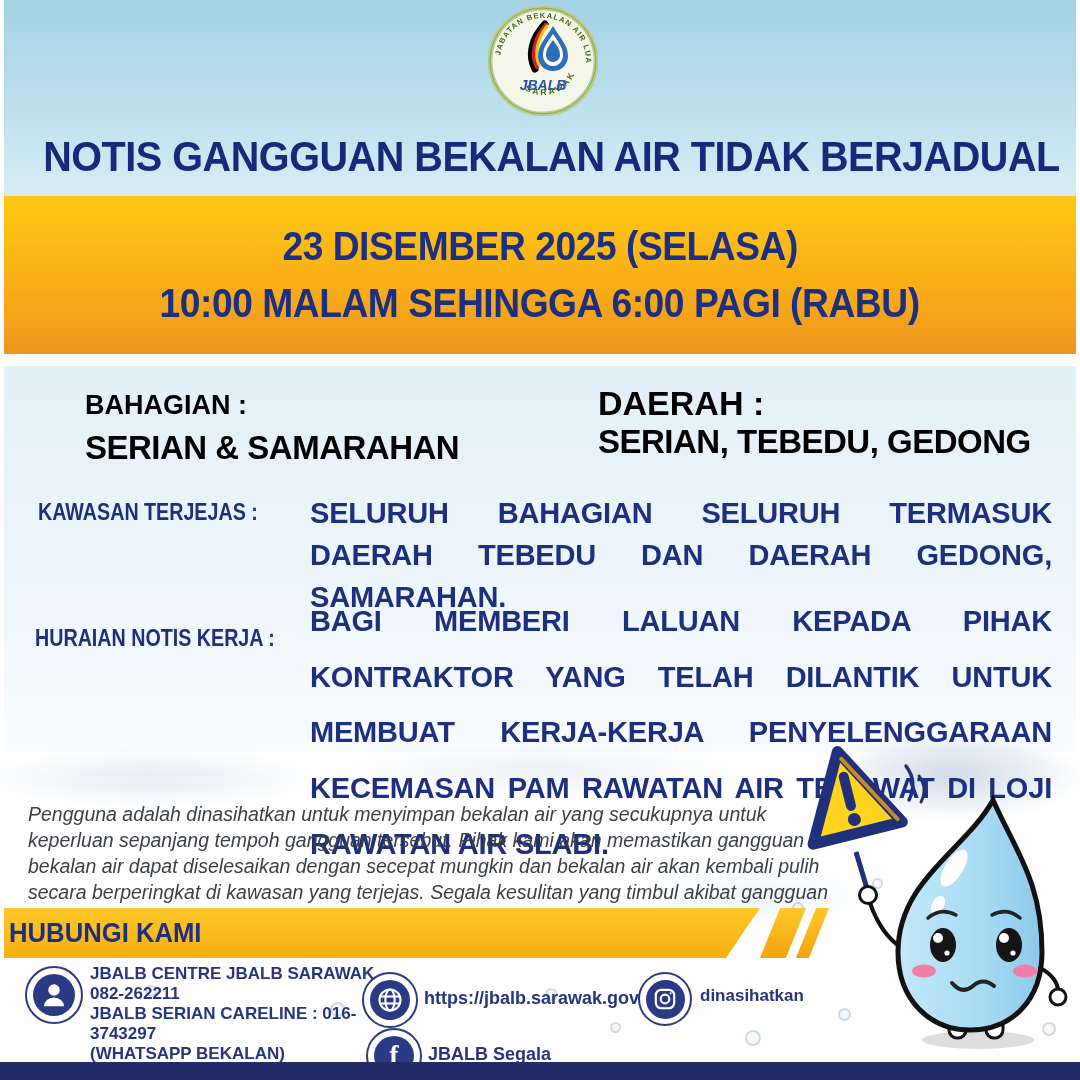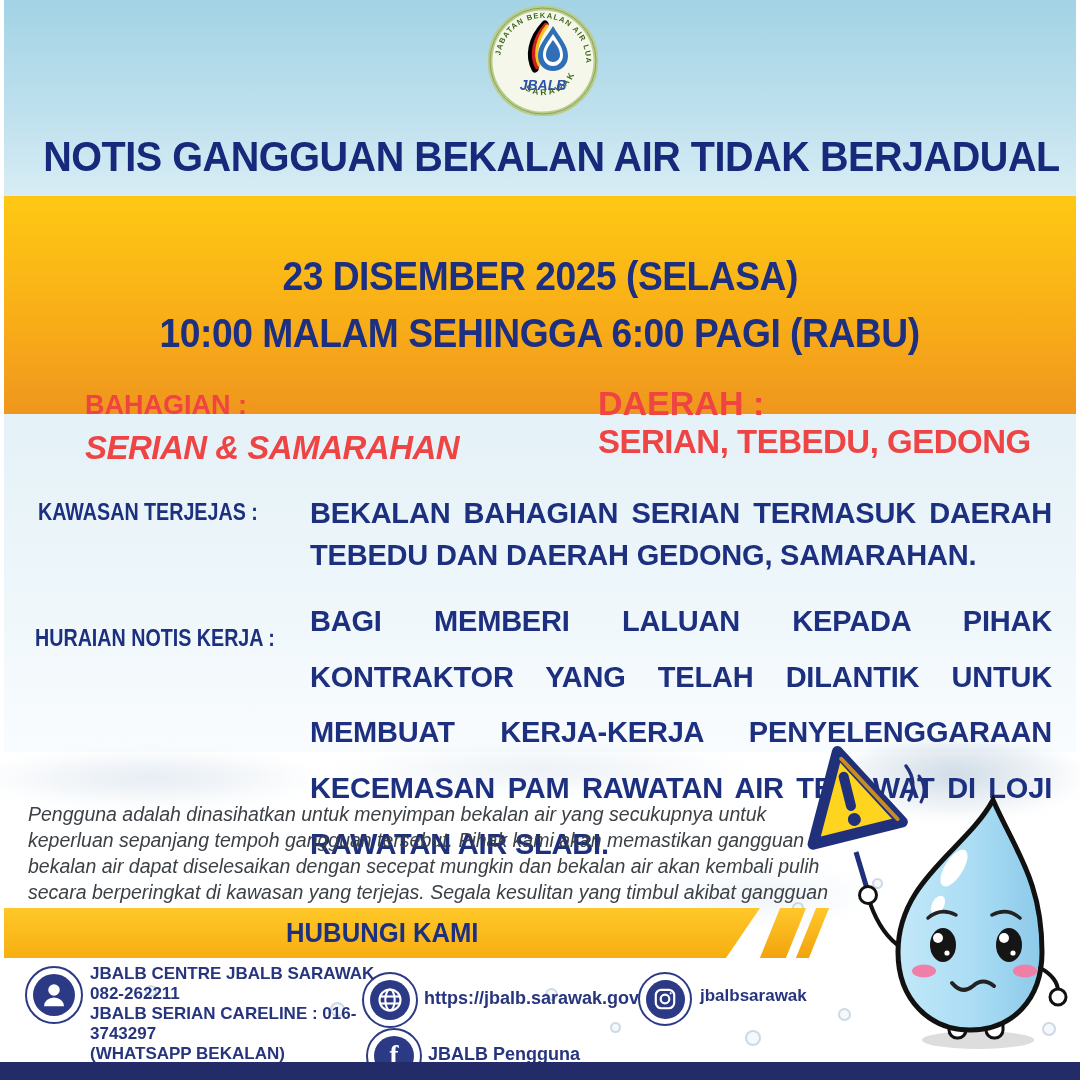--- a/index.html
+++ b/index.html
@@ -3,66 +3,66 @@
 <meta charset="utf-8">
 <style>
   html,body{margin:0;padding:0;background:#ffffff;}
   #poster{
     position:relative;width:1080px;height:1080px;overflow:hidden;
     font-family:"Liberation Sans",sans-serif;background:#ffffff;
   }
   
   .bg-top{position:absolute;top:0;left:4px;right:4px;height:196px;
     background:linear-gradient(180deg,#a3d3e5 0%,#bfe1ee 60%,#d8edf5 100%);}
-  .band-orange{position:absolute;top:196px;left:4px;right:4px;height:218px;
+  .band-orange{position:absolute;top:196px;left:4px;right:4px;height:158px;
     background:linear-gradient(180deg,#ffc814 0%,#f8ac18 60%,#ef961e 100%);
     display:flex;flex-direction:column;align-items:center;justify-content:center;gap:12px;}
   .bg-body{position:absolute;top:366px;left:4px;right:4px;height:386px;
     background:linear-gradient(180deg,#e2f0f7 0%,#edf6fa 55%,#f9fcfe 100%);}
   .bg-splash{position:absolute;top:752px;left:0;right:0;height:310px;background:#ffffff;}
   .footer-strip{position:absolute;left:0;right:0;top:1062px;height:18px;background:#232c68;}
 
   
   .blob{position:absolute;border-radius:50%;filter:blur(5px);}
   .bubble{position:absolute;border-radius:50%;border:2px solid rgba(140,165,190,.38);background:rgba(225,238,247,.35);}
 
   
   .logo{position:absolute;left:488px;top:6px;width:110px;height:110px;}
   .title{position:absolute;top:132px;left:0;width:100%;text-align:center;
     font-size:43px;font-weight:bold;color:#16297b;white-space:nowrap;
     transform:scaleX(.92);letter-spacing:-.5px;}
   .date-line{font-size:40px;font-weight:bold;color:#1c2f80;white-space:nowrap;
     transform:scaleX(.93);letter-spacing:-.5px;}
 
   
-  .lbl-sm{font-weight:bold;color:#ef4444;}
+  .lbl-sm{font-weight:bold;color:#000000;}
   .bahagian{position:absolute;left:85px;top:390px;}
   .bahagian .l1{font-size:27px;}
-  .bahagian .l2{font-size:33px;margin-top:8px;letter-spacing:-.5px;font-style:italic;}
+  .bahagian .l2{font-size:33px;margin-top:8px;letter-spacing:-.5px;}
   .daerah{position:absolute;left:598px;top:384px;}
   .daerah .l1{font-size:34px;}
   .daerah .l2{font-size:33px;letter-spacing:-.5px;}
   .side-label{position:absolute;font-size:24px;font-weight:bold;color:#1d3080;
     transform:scaleX(.82);transform-origin:left top;white-space:nowrap;}
   .kawasan-label{left:38px;top:498px;}
   .huraian-label{left:35px;top:624px;}
   .just-col{position:absolute;left:310px;width:742px;text-align:justify;
     font-weight:bold;color:#1d3080;font-size:29px;letter-spacing:-.2px;}
   .kawasan-value{top:492px;line-height:1.45;}
   .huraian-value{top:594px;line-height:1.92;}
 
   
   .advisory{position:absolute;left:28px;top:802px;width:822px;
     font-style:italic;font-size:19.5px;line-height:1.33;color:#3c4146;font-weight:500;}
 
   
   .gold-bar{position:absolute;left:4px;top:908px;width:756px;height:50px;
     background:linear-gradient(180deg,#ffc82a 0%,#f7ae10 100%);
     clip-path:polygon(0 0,100% 0,95.5% 100%,0 100%);
-    display:flex;align-items:center;justify-content:center;}
+    display:flex;align-items:center;}
   .gold-bar span{font-size:27px;font-weight:bold;color:#1d3080;transform:scaleX(.95);}
   .stripe{position:absolute;top:908px;height:50px;background:linear-gradient(180deg,#ffc82a,#f2a30e);
     transform:skewX(-22deg);}
   .stripe.s1{left:770px;width:26px;}
   .stripe.s2{left:806px;width:13px;}
 
   
   .circle-icon{position:absolute;border-radius:50%;background:#ffffff;
     border:2px solid #2c3a85;display:flex;align-items:center;justify-content:center;}
   .circle-icon .disc{width:78%;height:78%;border-radius:50%;background:#2c3a85;
@@ -133,21 +133,21 @@
   <div class="bahagian">
     <div class="lbl-sm l1">BAHAGIAN :</div>
     <div class="lbl-sm l2">SERIAN  &amp; SAMARAHAN</div>
   </div>
   <div class="daerah">
     <div class="lbl-sm l1">DAERAH :</div>
     <div class="lbl-sm l2">SERIAN, TEBEDU, GEDONG</div>
   </div>
 
   <div class="side-label kawasan-label">KAWASAN TERJEJAS :</div>
-  <div class="just-col kawasan-value">BEKALAN BAHAGIAN SERIAN TERMASUK DAERAH TEBEDU DAN DAERAH GEDONG, SAMARAHAN.</div>
+  <div class="just-col kawasan-value">SELURUH BAHAGIAN SELURUH TERMASUK DAERAH TEBEDU DAN DAERAH GEDONG, SAMARAHAN.</div>
 
   <div class="side-label huraian-label">HURAIAN NOTIS KERJA :</div>
   <div class="just-col huraian-value">BAGI MEMBERI LALUAN KEPADA PIHAK KONTRAKTOR YANG TELAH DILANTIK UNTUK MEMBUAT KERJA-KERJA PENYELENGGARAAN KECEMASAN PAM RAWATAN AIR TERAWAT DI LOJI RAWATAN AIR SLABI.</div>
 
   <div class="advisory">Pengguna adalah dinasihatkan untuk menyimpan bekalan air yang secukupnya untuk keperluan sepanjang tempoh gangguan tersebut. Pihak kami akan memastikan gangguan bekalan air dapat diselesaikan dengan secepat mungkin dan bekalan air akan kembali pulih secara berperingkat di kawasan yang terjejas. Segala kesulitan yang timbul akibat gangguan ini adalah sangat dikesali.</div>
 
   <svg style="position:absolute;left:806px;top:740px;" width="274" height="322" viewBox="0 0 274 322">
     <defs>
       <linearGradient id="dropG" x1="0" y1="0" x2="1" y2="0">
         <stop offset="0" stop-color="#c3e8f9"></stop>
@@ -231,27 +231,27 @@
       </svg>
     </div>
   </div>
   <div class="contact-text link-row" style="left:424px;top:988px;font-size:18px;">https://jbalb.sarawak.gov.my/</div>
 
   <div class="circle-icon" style="left:366px;top:1028px;width:52px;height:52px;">
     <div class="disc">
         <span class="fb-f">f</span>
       </div>
   </div>
-  <div class="contact-text link-row" style="left:428px;top:1044px;font-size:18px;">JBALB Pengguna</div>
+  <div class="contact-text link-row" style="left:428px;top:1044px;font-size:18px;">JBALB Segala</div>
 
   <div class="circle-icon" style="left:638px;top:972px;width:50px;height:50px;">
     <div class="disc">
       <svg width="26" height="26" viewBox="-12 -12 24 24" fill="none" stroke="#fff" stroke-width="2">
         <rect x="-8.5" y="-8.5" width="17" height="17" rx="5"></rect>
           <circle cx="0" cy="0" r="4"></circle>
           <circle cx="5.2" cy="-5.2" r="1" fill="#fff" stroke="none"></circle>
       </svg>
     </div>
   </div>
-  <div class="contact-text link-row" style="left:700px;top:986px;font-size:17px;">jbalbsarawak</div>
+  <div class="contact-text link-row" style="left:700px;top:986px;font-size:17px;">dinasihatkan</div>
 
   <div class="footer-strip"></div>
 </div>
 
 </body></html>

